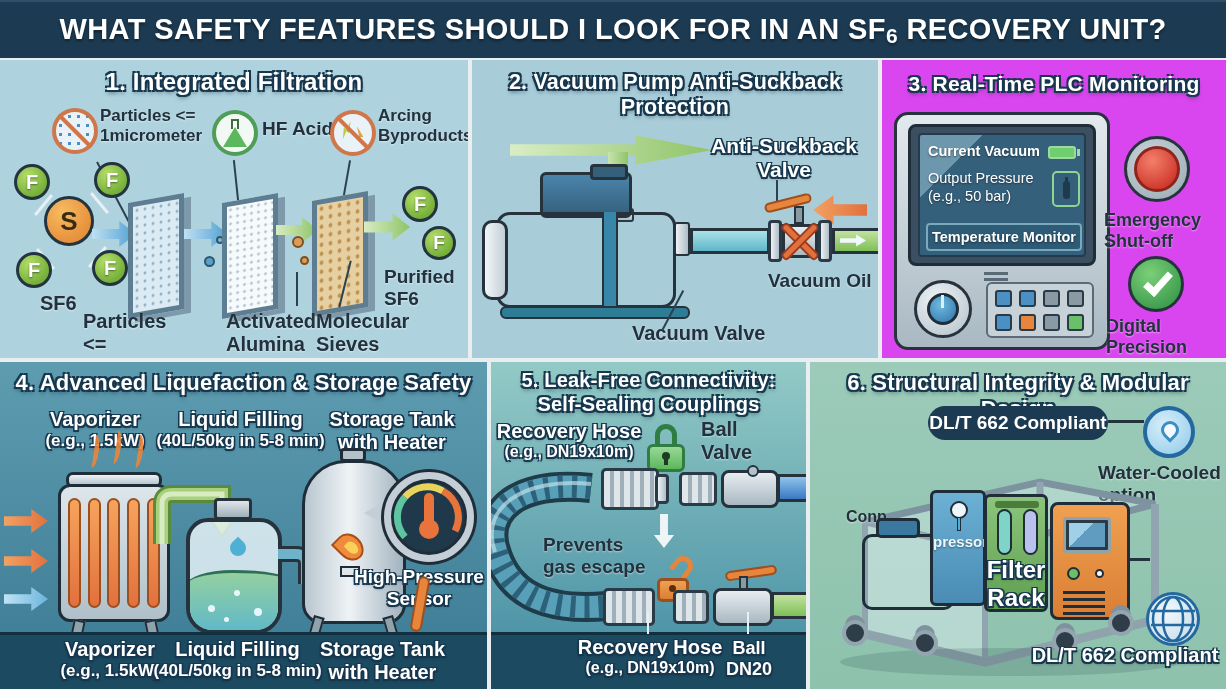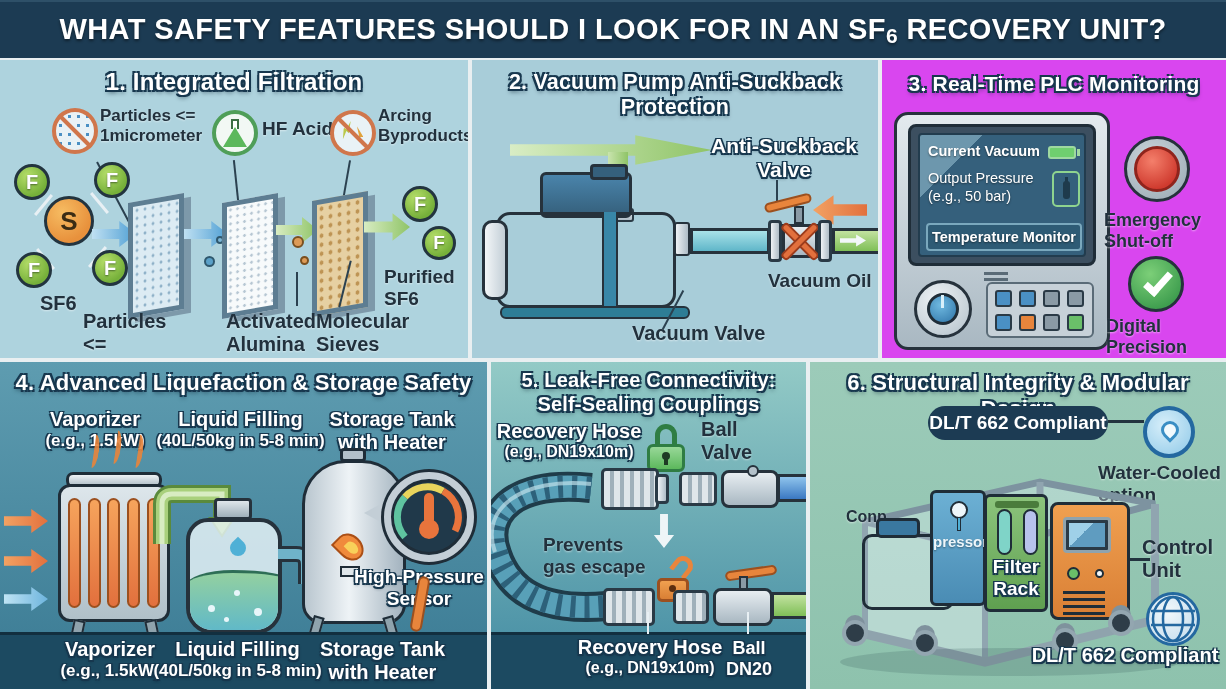--- a/index.html
+++ b/index.html
@@ -392,34 +392,32 @@
     <div class="abs circ" style="left:17px;top:8px;width:18px;height:18px;background:#eef6fa;border:2px solid #1f2d38"></div>
     <div class="abs" style="left:24px;top:24px;width:4px;height:14px;background:#4fb0d6;border:1px solid #1f2d38"></div>
     <div style="position:absolute;left:0;top:40px;width:100%;text-align:center;color:#eef6fa;font-weight:bold;font-size:15px;text-shadow:0 1px 2px rgba(0,0,0,.4)">pressor</div>
   </div>
 
   <div class="abs" style="left:174px;top:132px;width:64px;height:118px;background:linear-gradient(180deg,#8cc47c,#5fa050);border:3px solid #1f2d38;border-radius:6px">
     <div style="position:absolute;left:10px;top:12px;width:15px;height:46px;background:#7fd4c8;border:2px solid #1f2d38;border-radius:8px"></div>
     <div style="position:absolute;left:36px;top:12px;width:15px;height:46px;background:#b8c2ec;border:2px solid #1f2d38;border-radius:8px"></div>
     <div style="position:absolute;left:8px;top:4px;width:44px;height:7px;background:#4a7c3c;border-radius:3px"></div>
   </div>
-  <div class="wtx ml" style="left:172px;top:194px;width:68px;font-size:19px">Filter
+  <div class="wtx ml" style="left:172px;top:194px;width:68px;font-size:24px">Filter
 Rack</div>
 
   <div class="abs" style="left:240px;top:140px;width:80px;height:118px;background:linear-gradient(180deg,#f0a050,#d97f35);border:3px solid #1f2d38;border-radius:8px">
     <div style="position:absolute;left:10px;top:12px;width:48px;height:36px;background:#2a3a46;border:3px solid #8fa3ad;border-radius:4px">
       <div style="position:absolute;left:3px;top:3px;width:36px;height:24px;background:linear-gradient(135deg,#9fd0e8 0 40%,#5f9cc0 40%)"></div>
     </div>
     <div class="abs circ" style="left:14px;top:62px;width:13px;height:13px;background:#6abf69;border:2px solid #1f2d38"></div>
     <div class="abs circ" style="left:42px;top:64px;width:9px;height:9px;background:#f2f7f9;border:2px solid #1f2d38"></div>
     <div class="abs" style="left:10px;top:86px;width:42px;height:3px;background:#1f2d38;box-shadow:0 7px 0 0 #1f2d38,0 14px 0 0 #1f2d38,0 21px 0 0 #1f2d38"></div>
   </div>
   <div class="line" style="left:320px;top:196px;width:20px;height:3px;background:#23343f"></div>
-  <div class="dtx ml" style="left:332px;top:174px;width:84px;font-size:20px">Control
-Unit</div>
 
   <div class="caster" style="left:32px;top:258px"></div>
   <div class="caster" style="left:102px;top:268px"></div>
   <div class="caster" style="left:242px;top:266px"></div>
   <div class="caster" style="left:298px;top:248px"></div>
 
   <div class="abs circ" style="left:336px;top:230px;width:54px;height:54px;background:radial-gradient(circle at 40% 35%,#f2f8fb,#bcd8ea);border:3px solid #2468a0;overflow:hidden">
     <svg width="48" height="48">
       <ellipse cx="24" cy="24" rx="10" ry="22" fill="none" stroke="#2468a0" stroke-width="2.5"></ellipse>
       <ellipse cx="24" cy="24" rx="20" ry="22" fill="none" stroke="#2468a0" stroke-width="2.5"></ellipse>

